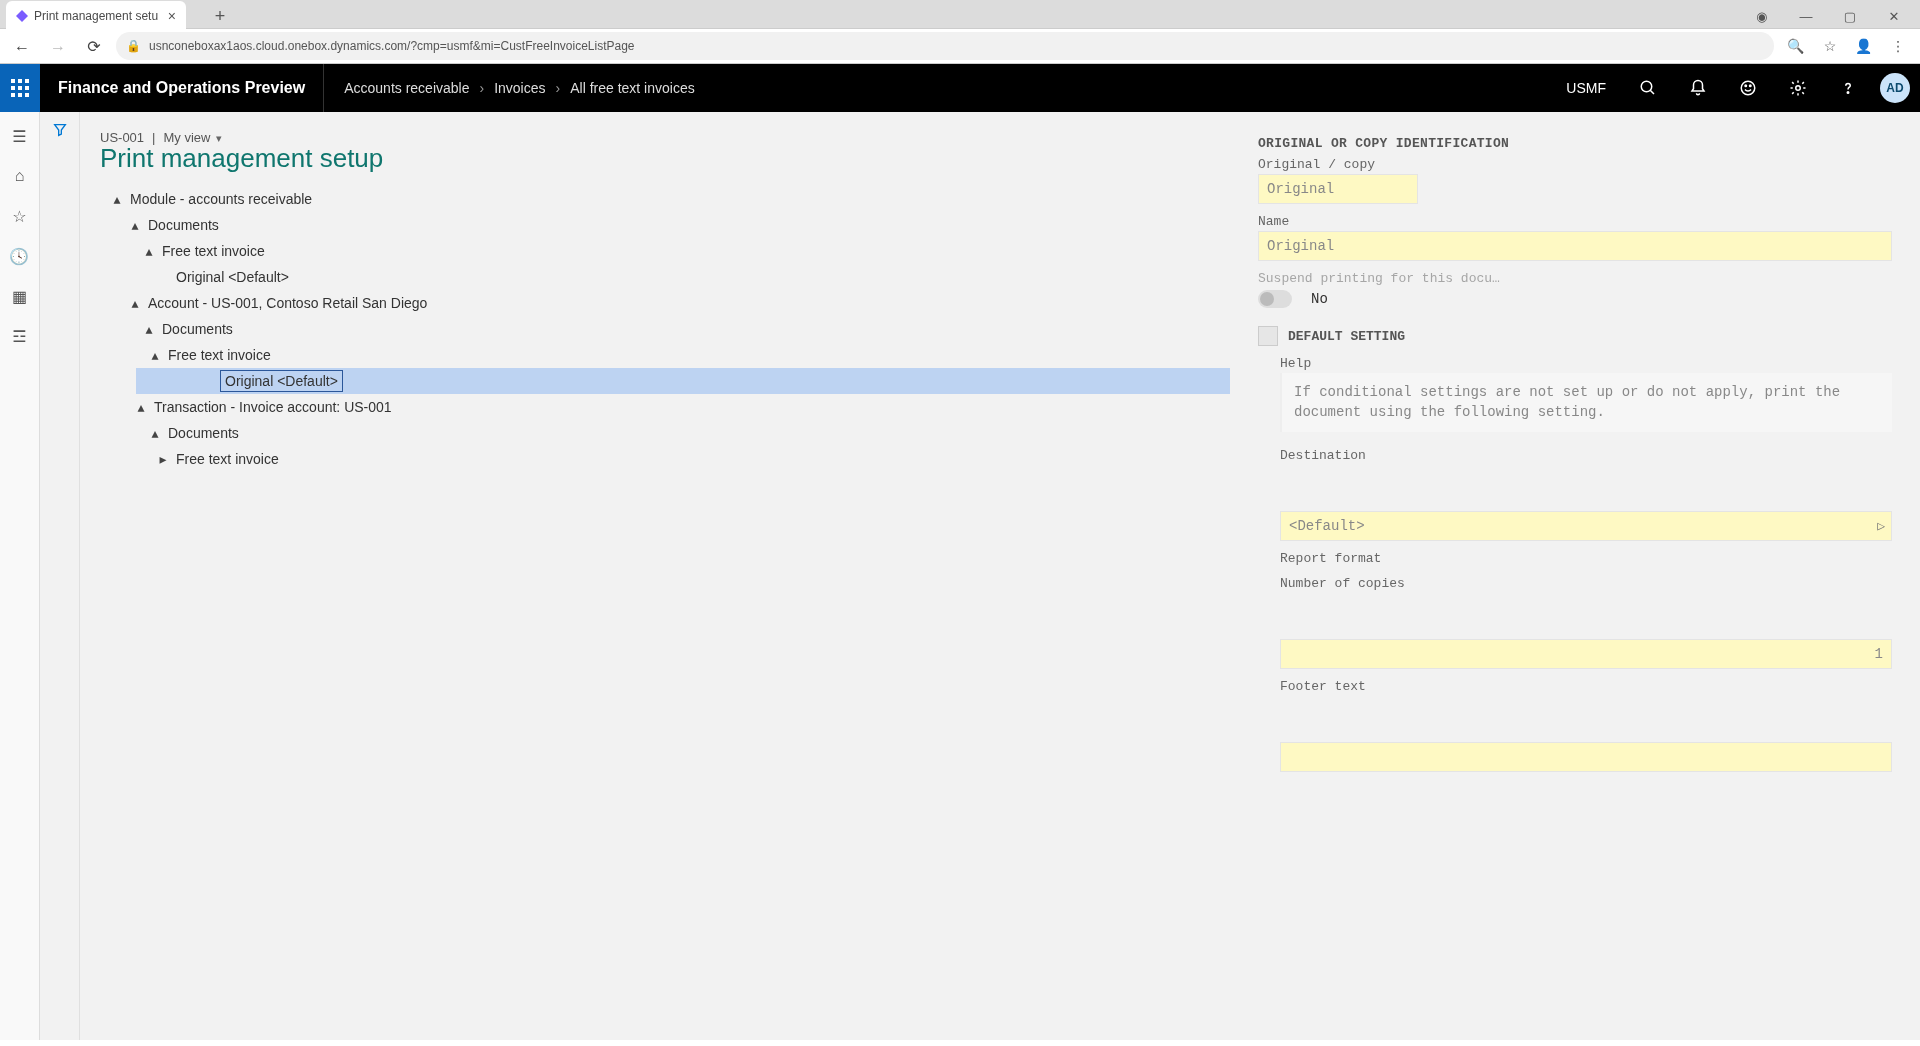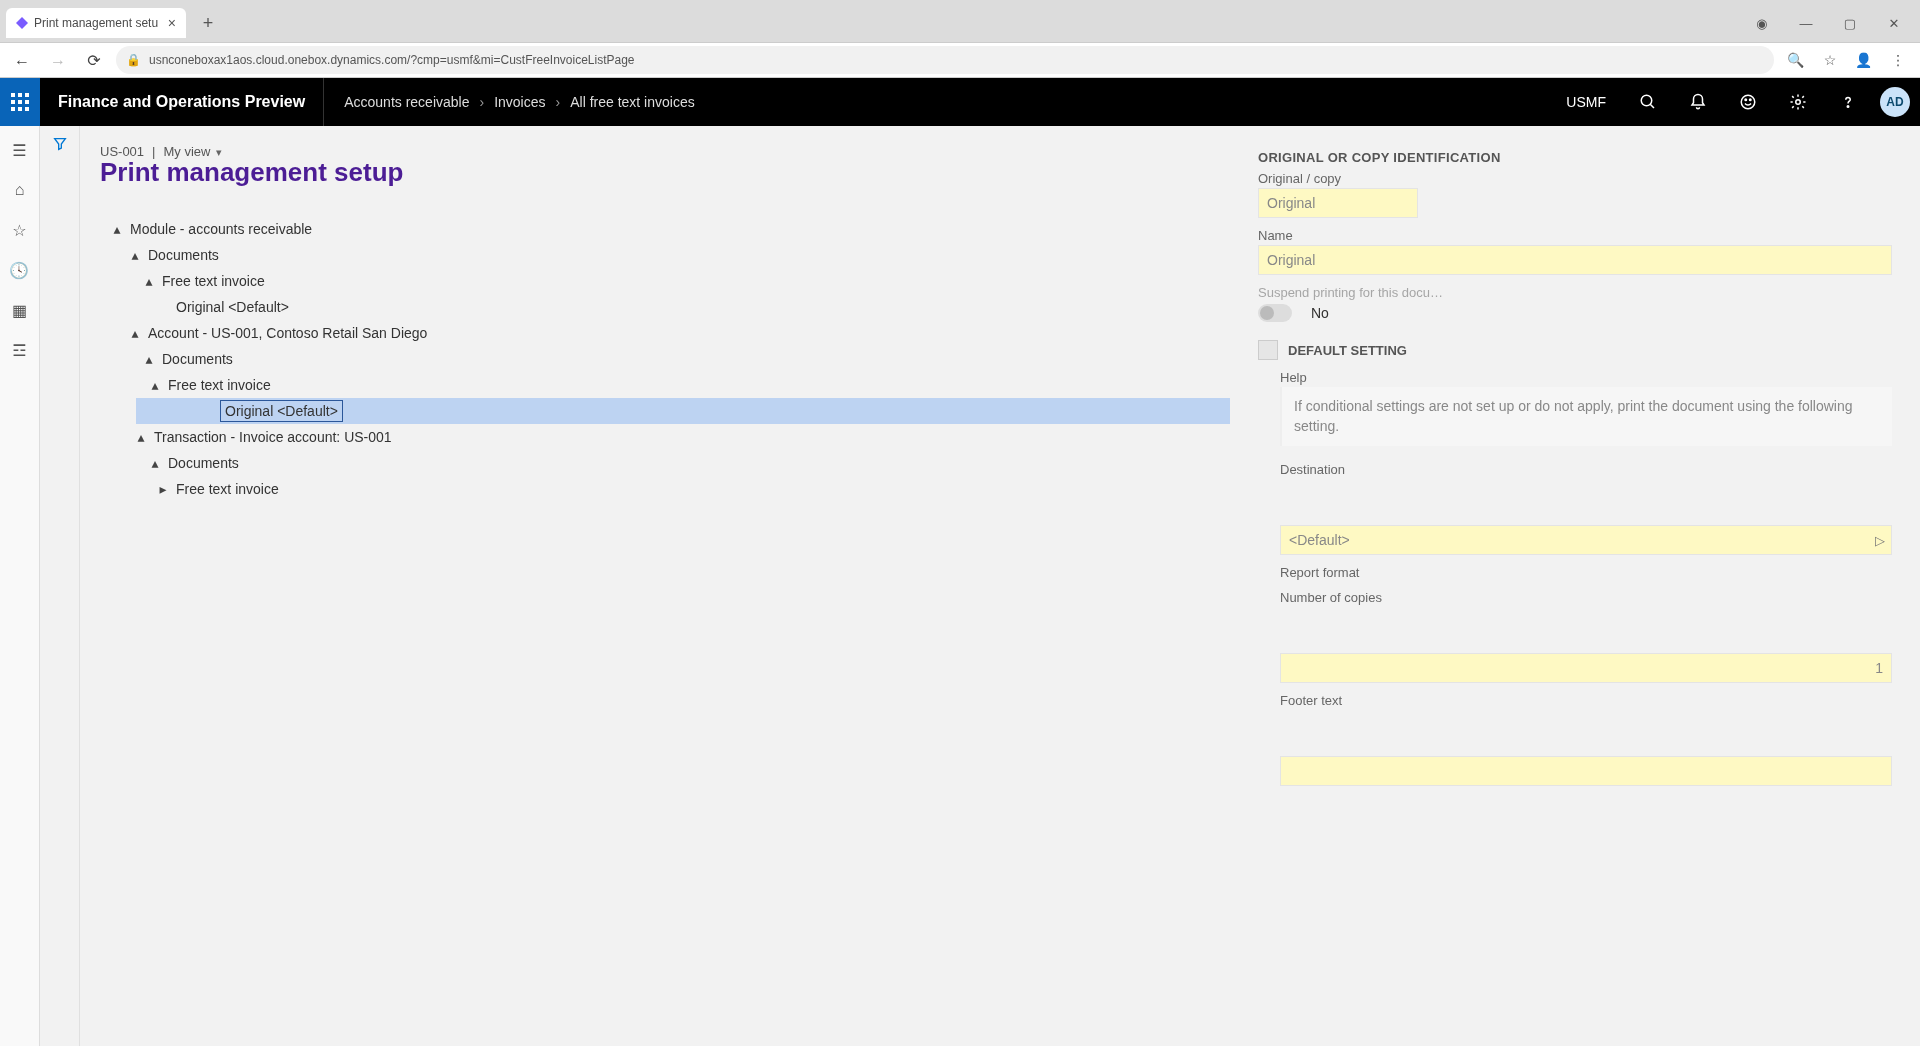--- a/index.html
+++ b/index.html
@@ -9,22 +9,22 @@
   background: #fff;
   color: #323130;
   width: 1920px;
   height: 1046px;
   overflow: hidden;
 }
 
 
 .browser-chrome { background: #dcdcdc; }
 .tab-bar {
-  display: flex; align-items: center; height: 42px;
-  padding: 4px 6px 0 6px; gap: 8px; justify-content: center;
+  display: flex; align-items: center; height: 28px;
+  padding: 4px 6px 0 6px; gap: 20px; justify-content: center;
 }
 .tab {
   display: flex; align-items: center; gap: 6px;
   background: #fff; border-radius: 6px 6px 0 0;
   padding: 6px 10px; height: 30px; min-width: 180px;
   font-size: 12px; color: #4b4b4b;
 }
 .tab .favicon {
   width: 12px; height: 12px; background: #7a5cff; clip-path: polygon(50% 0,100% 50%,50% 100%,0 50%);
 }
@@ -73,25 +73,25 @@
 }
 .rail-btn{width:28px;height:28px;display:flex;align-items:center;justify-content:center;color:#555;cursor:pointer;font-size:16px;}
 
 
 .page-wrap{ flex:1; display:flex; }
 .filter-col{width:40px;background:#f2f2f2;border-right:1px solid #e0e0e0;display:flex;justify-content:center;padding-top:10px;}
 .filter-icon{color:#0078d4;font-size:16px;}
 
 .content{flex:1;background:#f2f2f2;display:flex;}
 .tree-panel{flex:1;padding:18px 0 0 20px;}
-.detail-panel{width:690px;padding:24px 28px;background:#f2f2f2;}
+.detail-panel{width:690px;padding:24px 28px;background:#f2f2f2;font-family:Liberation Mono, monospace;}
 
 .page-header-row{display:flex;align-items:center;gap:8px;font-size:13px;color:#555;}
 .myview-chevron{font-size:11px;color:#666;margin-left:2px;}
-.page-title{font-size:26px;font-weight:700;color:#4c1d95;margin-top:-2px;margin-bottom:28px;}
+.page-title{font-size:26px;font-weight:400;color:#0f766e;margin-top:-2px;margin-bottom:12px;}
 
 
 .tree{font-size:14px;color:#333;}
 .tree-row{display:flex;align-items:center;height:26px;cursor:pointer;}
 .exp{width:14px;height:14px;display:flex;align-items:center;justify-content:center;margin-right:6px;font-size:14px;color:#444;}
 .ind0{padding-left:10px;}
 .ind1{padding-left:28px;}
 .ind2{padding-left:42px;}
 .ind3{padding-left:56px;align-items:center;}
 .tree-row.selected{background:#bdd3f2;}

